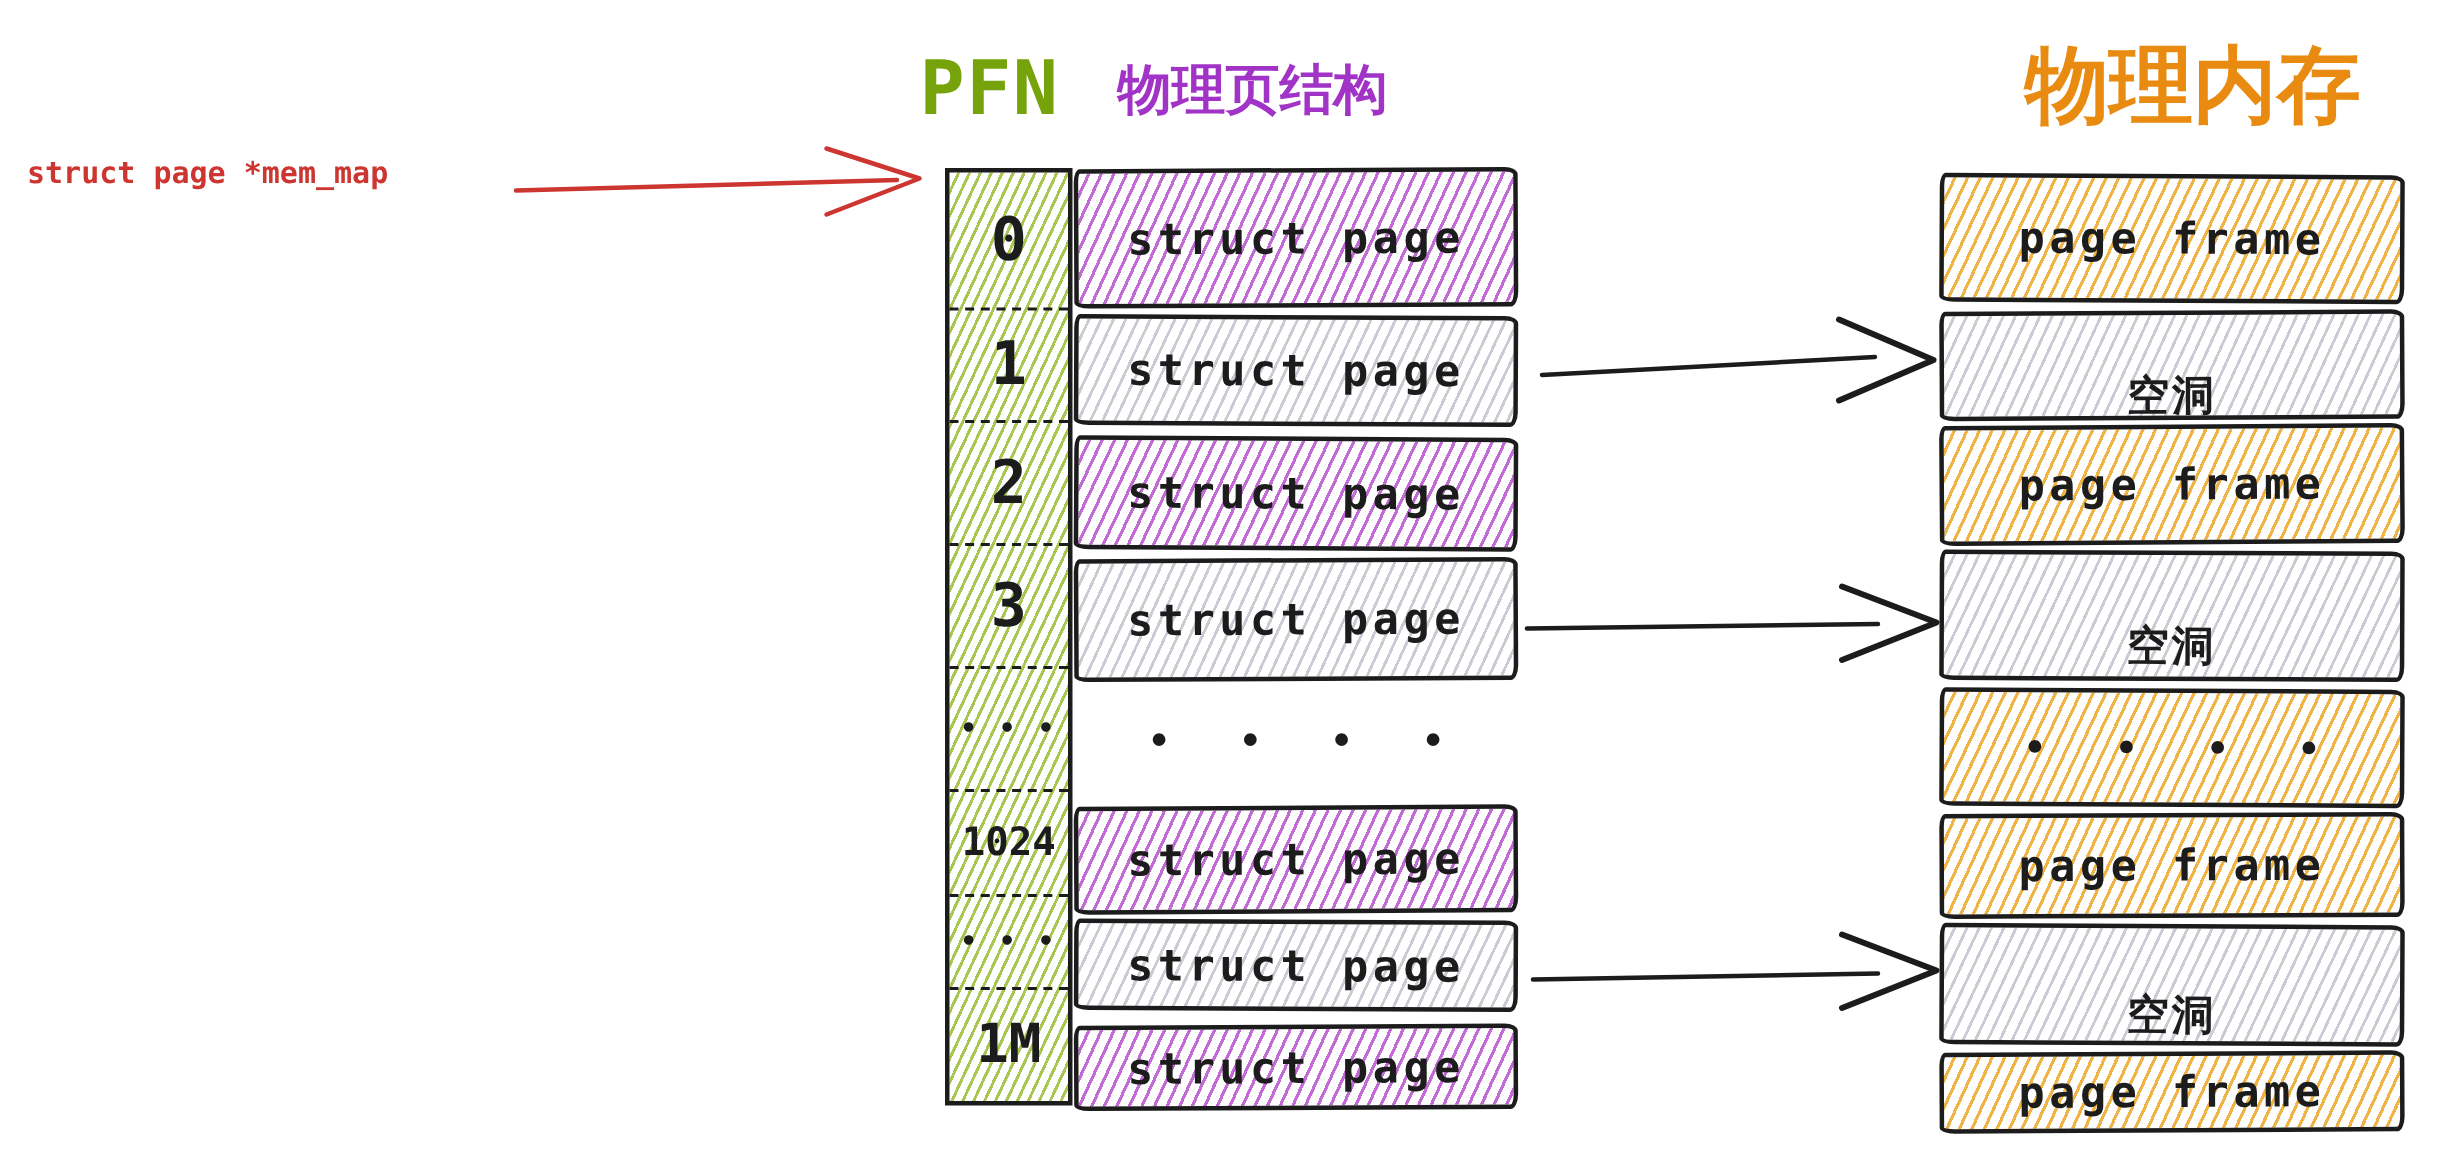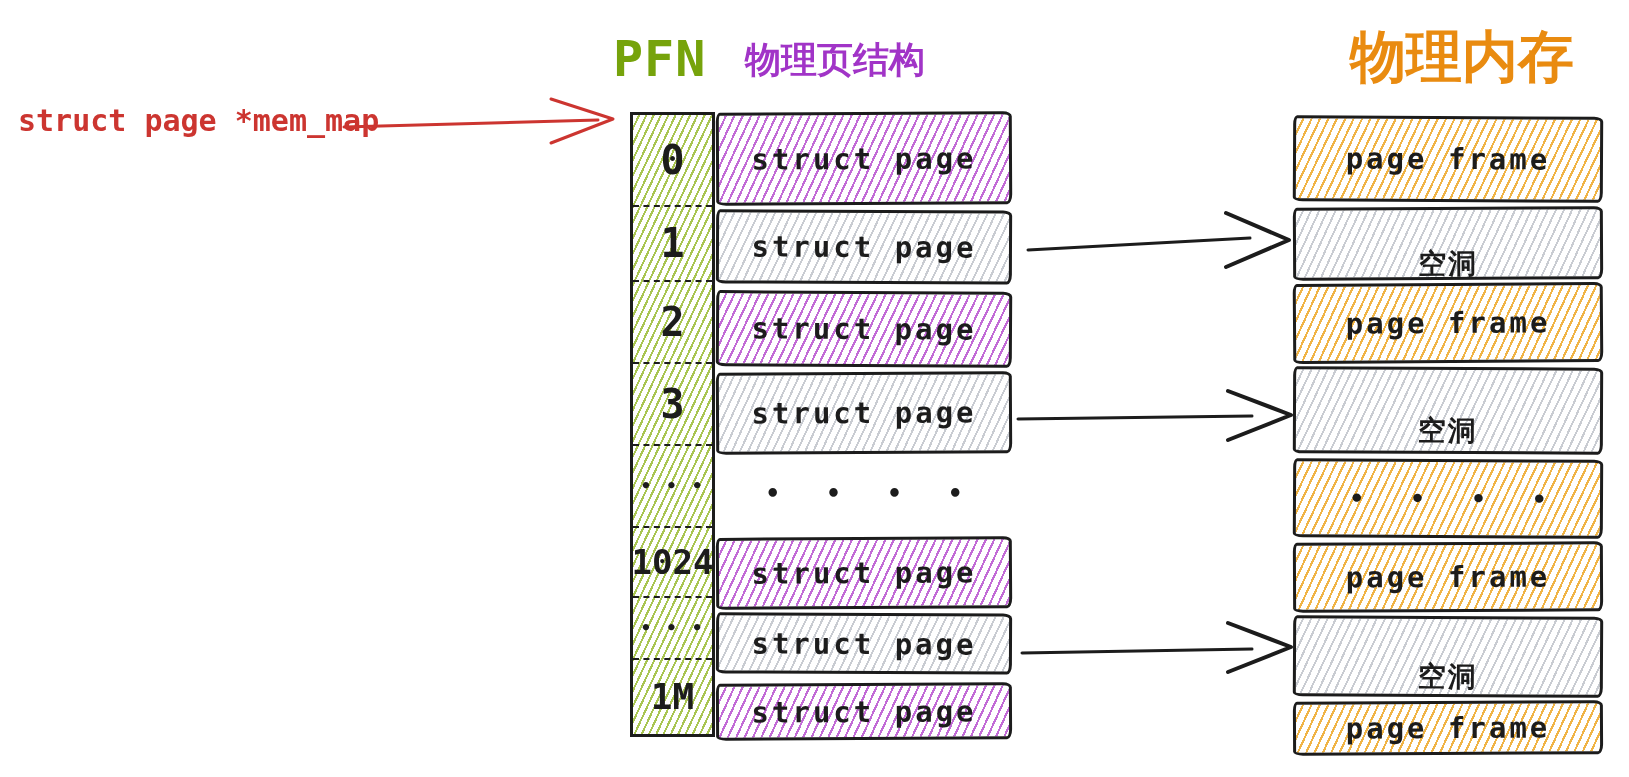--- a/index.html
+++ b/index.html
@@ -13,21 +13,21 @@
     position:relative; width:1629px; height:777px; background:#fff;
     overflow:hidden; font-family:"DejaVu Sans", sans-serif;
   }
   .hdr{position:absolute; font-weight:bold; white-space:nowrap;}
   .hdr-pfn{left:602px; top:30px; font-size:50px; color:var(--green-label);
     font-family:"DejaVu Sans Mono", monospace; letter-spacing:1px;margin-left:11px;}
   .hdr-struct{left:745px; top:36px; font-size:36px; color:var(--purple-label);}
   .hdr-mem{left:1350px; top:20px; font-size:56px; color:var(--orange-label);}
 
   .pointer-label{
-    position:absolute; left:18px; top:103px; font-size:30px; font-weight:bold;
+    position:absolute; left:18px; top:103px; font-size:20px; font-weight:bold;
     color:var(--red); font-family:"DejaVu Sans Mono", monospace; white-space:nowrap;
   }
 
   svg.overlay{position:absolute; left:0; top:0; width:1629px; height:777px; pointer-events:none;}
   .arrow-red{stroke:var(--red); fill:none; stroke-width:3; stroke-linecap:round; stroke-linejoin:round;}
   .arrow-black{stroke:var(--ink); fill:none; stroke-width:3; stroke-linecap:round; stroke-linejoin:round;}
   .arrow-black.head{stroke-width:4;}
 
   
   .box{
@@ -97,21 +97,21 @@
       <path class="arrow-black head" d="M1228,623 L1291,647 L1228,672"></path>
     </g>
   </svg>
 
   <div class="pfn-col hatch-green">
     <div class="pfn-cell" style="height:95px; font-size:40px;">0</div>
     <div class="pfn-cell" style="height:78px; font-size:40px;">1</div>
     <div class="pfn-cell" style="height:85px; font-size:40px;">2</div>
     <div class="pfn-cell" style="height:85px; font-size:40px;">3</div>
     <div class="pfn-cell" style="height:85px; font-size:18px; letter-spacing:2px;">• • •</div>
-    <div class="pfn-cell" style="height:73px; font-size:34px;">1024</div>
+    <div class="pfn-cell" style="height:73px; font-size:26px;">1024</div>
     <div class="pfn-cell" style="height:64px; font-size:18px; letter-spacing:2px;">• • •</div>
     <div class="pfn-cell" style="height:77px; font-size:36px;">1M</div>
   </div>
 
   <div class="box hatch-purple" style="left:716px; top:112px; width:296px; height:93px; transform:rotate(-0.3deg);">
     <span class="code-text">struct page</span>
   </div>
   <div class="box hatch-gray" style="left:716px; top:210px; width:296px; height:74px; transform:rotate(0.25deg);">
     <span class="code-text">struct page</span>
   </div>

